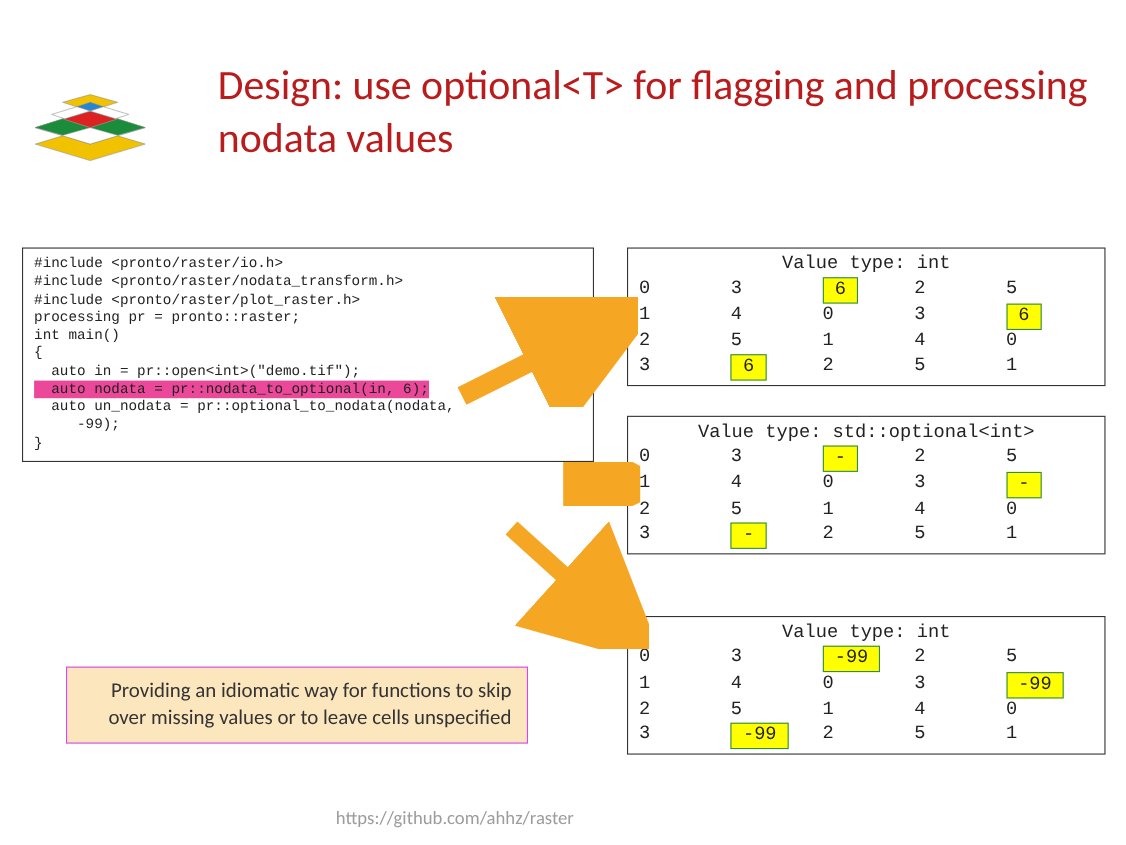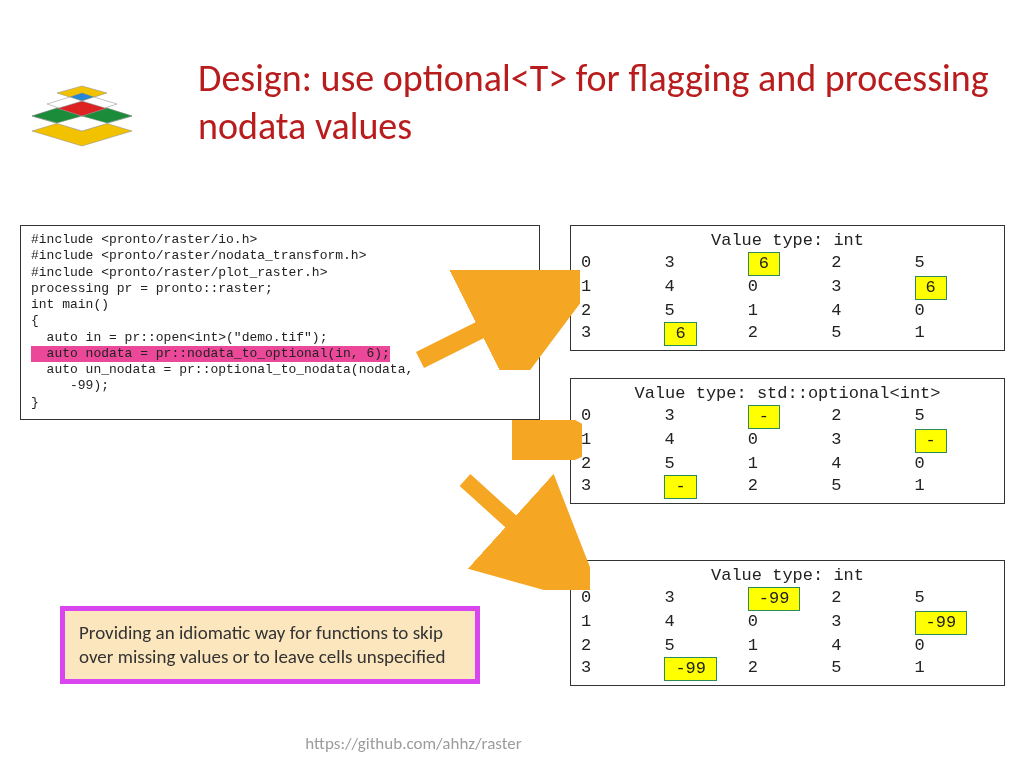--- a/index.html
+++ b/index.html
@@ -52,25 +52,26 @@
   .out2 { left: 570px; top: 378px; }
   .out3 { left: 570px; top: 560px; }
   .grid { display: grid; grid-template-columns: repeat(5, 1fr); }
   .cell { text-align: left; padding: 0 2px; white-space: pre; }
   .hlc { background: #ffff00; border: 1px solid #2e8b57; display: inline-block; padding: 0 10px; }
   .note {
     position: absolute;
     left: 60px; top: 606px;
     width: 420px;
     background: #fce6be;
-    border: 5px solid #d946ef;
+    border: 1px solid #d946ef;
     padding: 10px 14px;
     font-size: 19px;
     color: #333;
     line-height: 1.25;
+    text-align: right;
   }
   .footer {
     position: absolute;
     left: 0; bottom: 14px;
     width: 827px;
     text-align: center;
     color: #9c9c9c;
     font-size: 17px;
   }
   .arrow {

